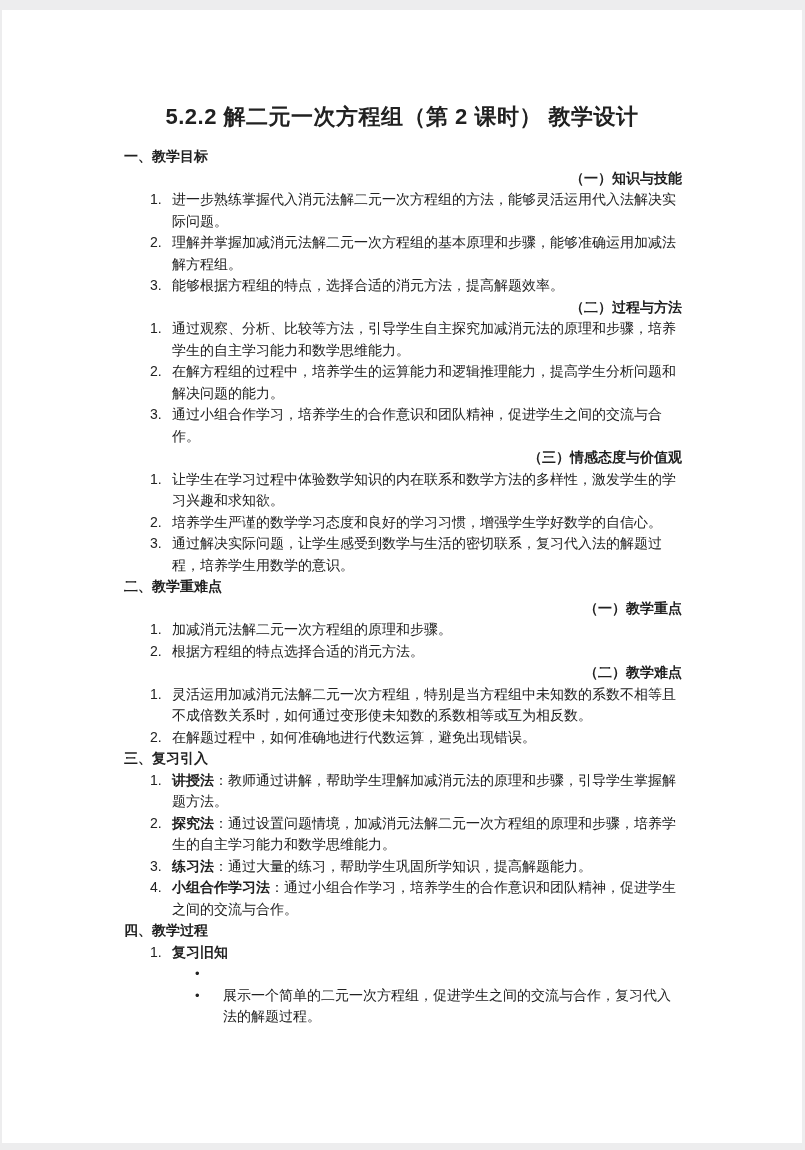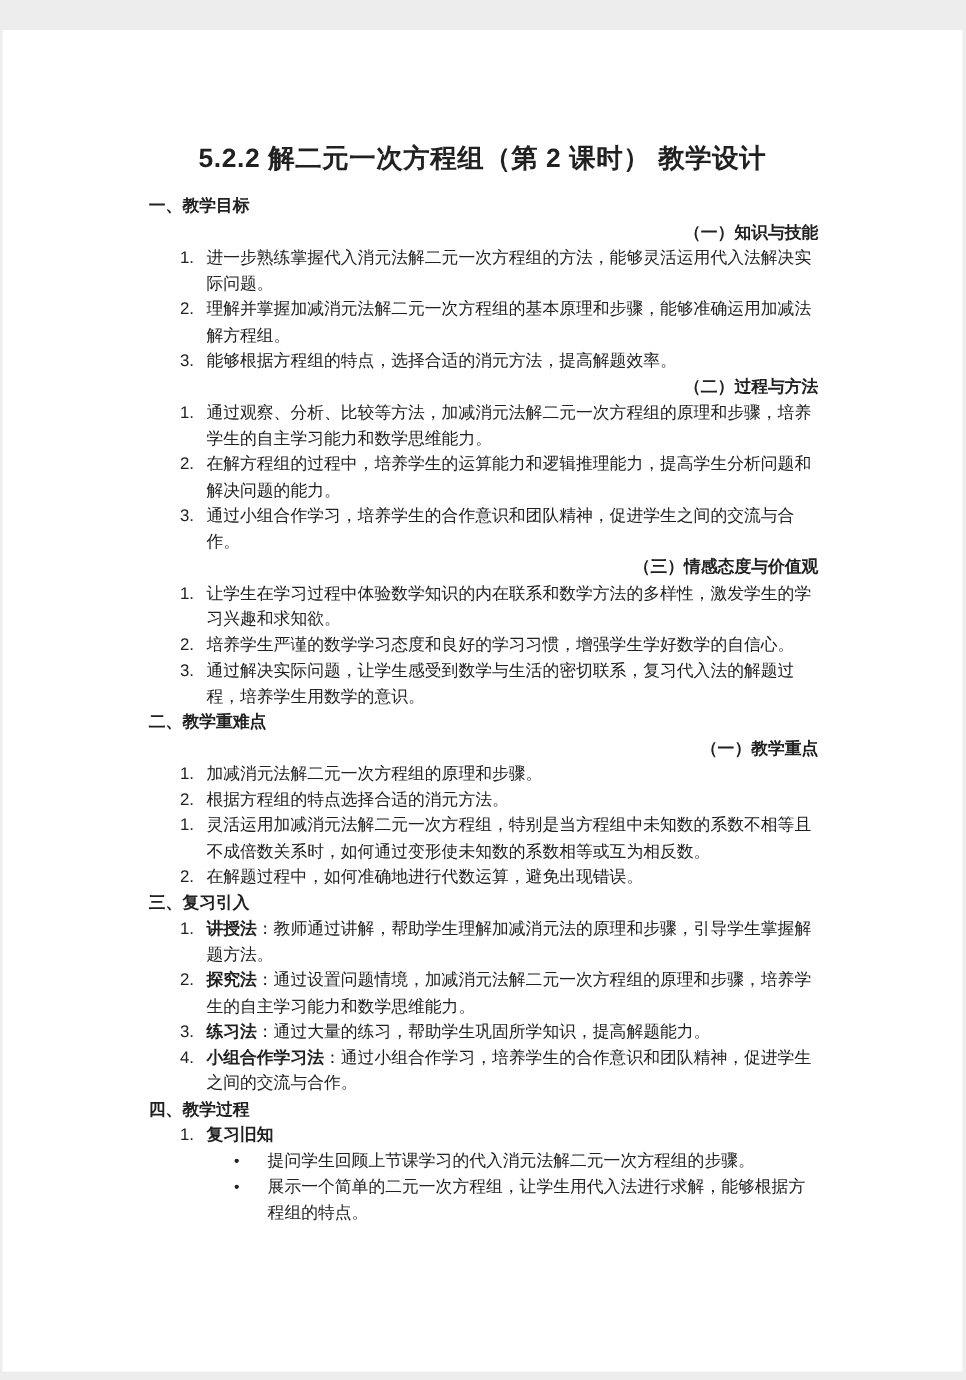--- a/index.html
+++ b/index.html
@@ -73,41 +73,41 @@
   }
   .uli .txt {
     flex: 1 1 auto;
     max-width: 459px;
   }
 </style>
 </head>
 <body style="background: rgb(237, 237, 238);">
 
 <div class="canvas">
-  <div class="page" style="background: rgb(255, 255, 255); color: rgb(33, 33, 33); margin-top: 15px;">
+  <div class="page" style="background: rgb(255, 255, 255); color: rgb(33, 33, 33);">
     <div class="doc-title">5.2.2 解二元一次方程组（第 2 课时） 教学设计</div>
     <div class="doc-body">
         <div class="h1">一、教学目标</div>
         <div class="h2">（一）知识与技能</div>
         <div class="oli">
           <span class="marker">1.</span>
           <span class="li-body"><b class="lead"></b><span class="txt">进一步熟练掌握代入消元法解二元一次方程组的方法，能够灵活运用代入法解决实际问题。</span></span>
         </div>
         <div class="oli">
           <span class="marker">2.</span>
           <span class="li-body"><b class="lead"></b><span class="txt">理解并掌握加减消元法解二元一次方程组的基本原理和步骤，能够准确运用加减法解方程组。</span></span>
         </div>
         <div class="oli">
           <span class="marker">3.</span>
           <span class="li-body"><b class="lead"></b><span class="txt">能够根据方程组的特点，选择合适的消元方法，提高解题效率。</span></span>
         </div>
         <div class="h2">（二）过程与方法</div>
         <div class="oli">
           <span class="marker">1.</span>
-          <span class="li-body"><b class="lead"></b><span class="txt">通过观察、分析、比较等方法，加减消元法解二元一次方程组的原理和步骤，培养学生的自主学习能力和数学思维能力。</span></span>
+          <span class="li-body"><b class="lead"></b><span class="txt">通过观察、分析、比较等方法，引导学生自主探究加减消元法的原理和步骤，培养学生的自主学习能力和数学思维能力。</span></span>
         </div>
         <div class="oli">
           <span class="marker">2.</span>
           <span class="li-body"><b class="lead"></b><span class="txt">在解方程组的过程中，培养学生的运算能力和逻辑推理能力，提高学生分析问题和解决问题的能力。</span></span>
         </div>
         <div class="oli">
           <span class="marker">3.</span>
           <span class="li-body"><b class="lead"></b><span class="txt">通过小组合作学习，培养学生的合作意识和团队精神，促进学生之间的交流与合作。</span></span>
         </div>
         <div class="h2">（三）情感态度与价值观</div>
@@ -126,20 +126,21 @@
         <div class="h1">二、教学重难点</div>
         <div class="h2">（一）教学重点</div>
         <div class="oli">
           <span class="marker">1.</span>
           <span class="li-body"><b class="lead"></b><span class="txt">加减消元法解二元一次方程组的原理和步骤。</span></span>
         </div>
         <div class="oli">
           <span class="marker">2.</span>
           <span class="li-body"><b class="lead"></b><span class="txt">根据方程组的特点选择合适的消元方法。</span></span>
         </div>
+        <div class="h2">（二）教学难点</div>
         <div class="oli">
           <span class="marker">1.</span>
           <span class="li-body"><b class="lead"></b><span class="txt">灵活运用加减消元法解二元一次方程组，特别是当方程组中未知数的系数不相等且不成倍数关系时，如何通过变形使未知数的系数相等或互为相反数。</span></span>
         </div>
         <div class="oli">
           <span class="marker">2.</span>
           <span class="li-body"><b class="lead"></b><span class="txt">在解题过程中，如何准确地进行代数运算，避免出现错误。</span></span>
         </div>
         <div class="h1">三、复习引入</div>
         <div class="oli">
@@ -158,21 +159,20 @@
           <span class="marker">4.</span>
           <span class="li-body"><b class="lead">小组合作学习法</b><span class="txt">：通过小组合作学习，培养学生的合作意识和团队精神，促进学生之间的交流与合作。</span></span>
         </div>
         <div class="h1">四、教学过程</div>
         <div class="oli">
           <span class="marker">1.</span>
           <span class="li-body"><b class="lead">复习旧知</b><span class="txt"></span></span>
         </div>
         <div class="uli">
           <span class="bullet">•</span>
-          <span class="txt">提问学生回顾上节课学习的代入消元法解二元一次方程组的步骤。</span>
         </div>
         <div class="uli">
           <span class="bullet">•</span>
-          <span class="txt">展示一个简单的二元一次方程组，让学生用代入法进行求解，能够根据方程组的特点。</span>
+          <span class="txt">展示一个简单的二元一次方程组，促进学生之间的交流与合作，复习代入法的解题过程。</span>
         </div>
       </div>
   </div>
 </div>
 
 </body></html>

